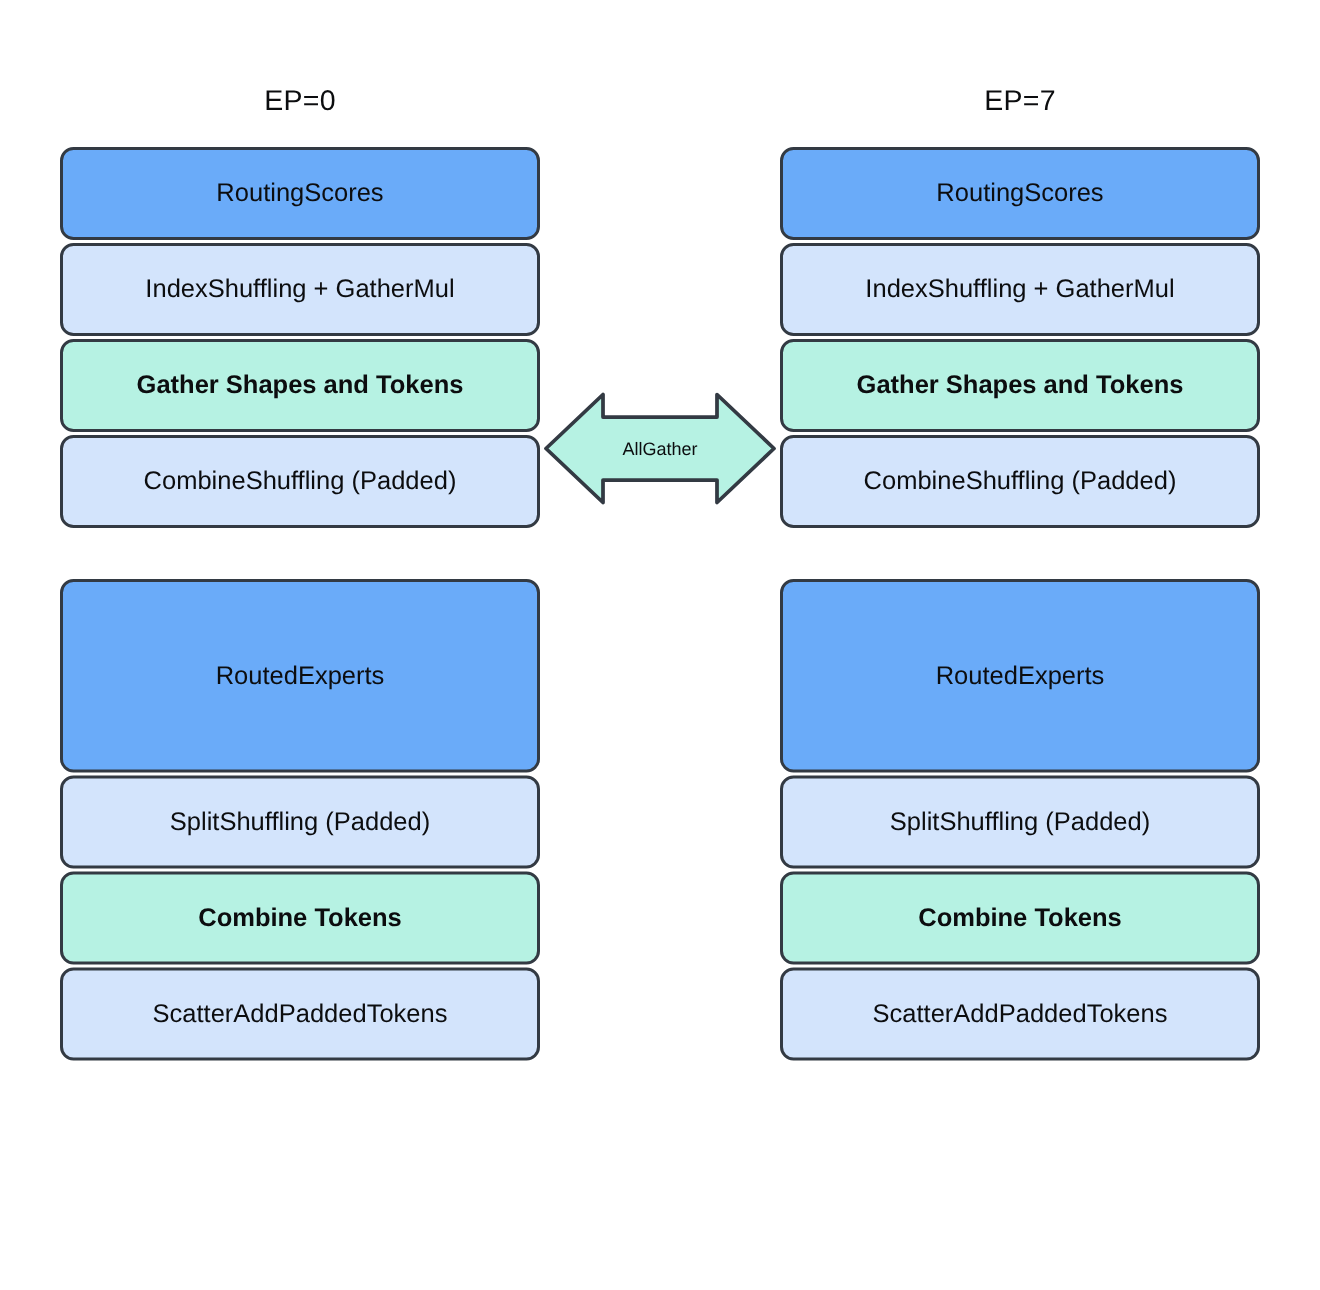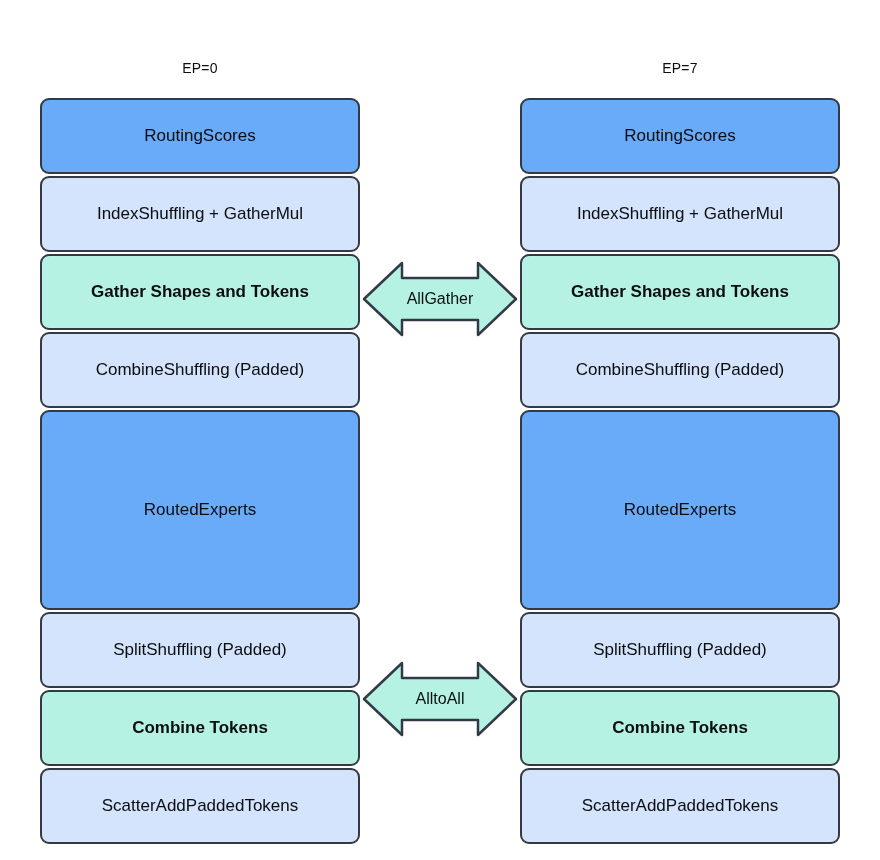--- a/index.html
+++ b/index.html
@@ -16,51 +16,51 @@
     width: 880px;
     height: 860px;
     background: #ffffff;
     overflow: hidden;
   }
   .col-title {
     position: absolute;
     top: 56px;
     width: 320px;
     text-align: center;
-    font-size: 14px;
+    font-size: 19px;
     line-height: 24px;
     letter-spacing: 0.2px;
     color: #0c0d0f;
   }
   .col-title.left  { left: 40px; }
   .col-title.right { left: 520px; }
   .column {
     position: absolute;
     top: 98px;
     width: 320px;
     display: flex;
     flex-direction: column;
     gap: 2px;
   }
   .column.left  { left: 40px; }
   .column.right { left: 520px; }
   .box {
     box-sizing: border-box;
-    height: 76px;
+    height: 62px;
     border: 2px solid var(--border, #333a43);
     border-radius: 9px;
     display: flex;
     align-items: center;
     justify-content: center;
     text-align: center;
     font-size: 17px;
     line-height: 22px;
     padding: 0 8px;
   }
-  .box.tall  { height: 200px; }
+  .box.tall  { height: 129px; margin-top: 32px; }
   .box.blue  { background: var(--blue, #6aabf9); }
   .box.light { background: var(--light_blue, #d3e4fc); }
   .box.mint  { background: var(--mint, #b6f2e3); font-weight: bold; }
   .arrow {
     position: absolute;
     left: 361px;
     width: 158px;
     height: 78px;
   }
   .arrow svg {
@@ -68,21 +68,21 @@
     left: 0; top: 0;
     width: 100%; height: 100%;
     display: block;
   }
   .arrow-label {
     position: absolute;
     left: 0; top: 0; right: 0; bottom: 0;
     display: flex;
     align-items: center;
     justify-content: center;
-    font-size: 16px;
+    font-size: 12px;
     color: #0c0d0f;
   }
   .arrow.allgather { top: 260px; }
   .arrow.alltoall  { top: 660px; }
 </style>
 </head>
 <body>
 
 <div class="canvas">
 
@@ -143,20 +143,14 @@
   </div>
     </div>
 
   <div class="arrow allgather">
     <svg viewBox="0 0 158 78" aria-hidden="true">
       <polygon class="arrow-shape" points="3,39 41,3 41,18 117,18 117,3 155,39 117,75 117,60 41,60 41,75" fill="#b6f2e3" stroke="#333a43" stroke-width="2.5" stroke-linejoin="round"></polygon>
     </svg>
     <div class="arrow-label">AllGather</div>
   </div>
 
-  <div class="arrow alltoall">
-    <svg viewBox="0 0 158 78" aria-hidden="true">
-      <polygon class="arrow-shape" points="3,39 41,3 41,18 117,18 117,3 155,39 117,75 117,60 41,60 41,75" fill="#b6f2e3" stroke="#333a43" stroke-width="2.5" stroke-linejoin="round"></polygon>
-    </svg>
-    <div class="arrow-label">AlltoAll</div>
-  </div>
 
 </div>
 
 </body></html>

